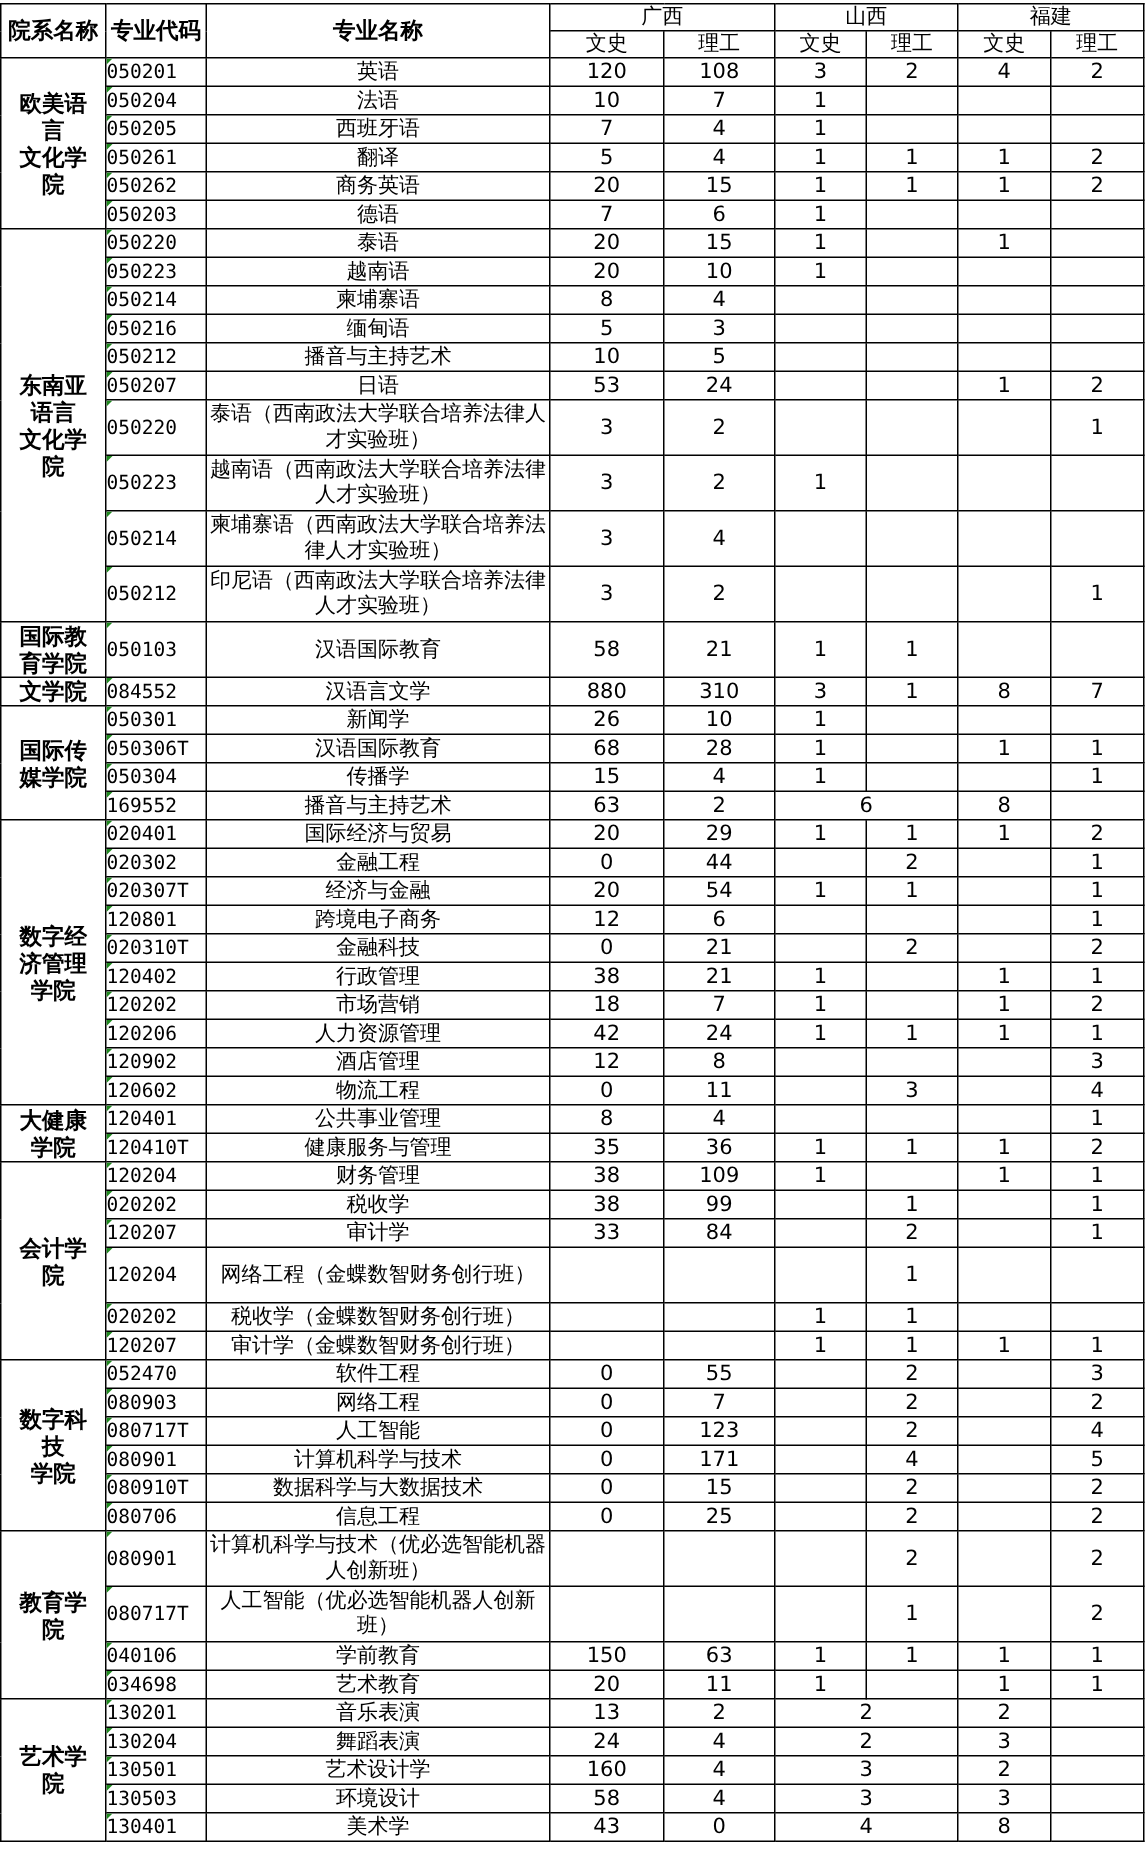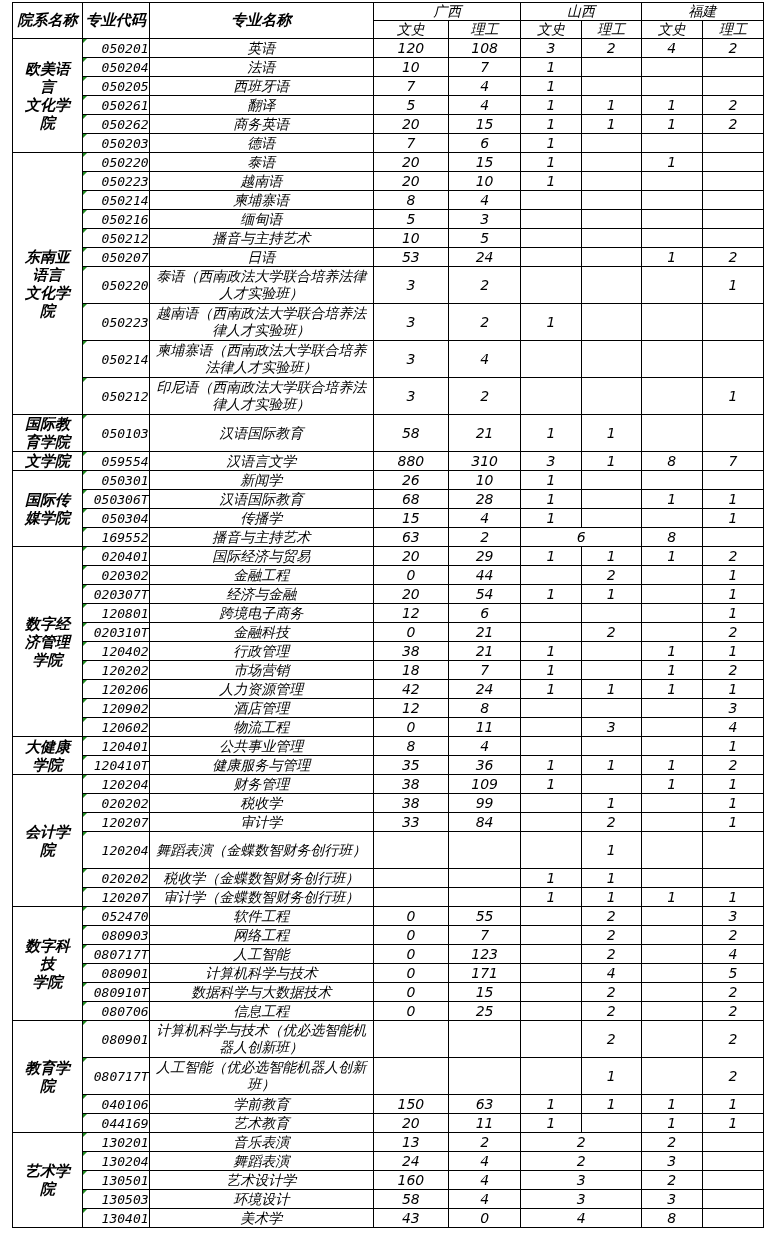--- a/index.html
+++ b/index.html
@@ -1,21 +1,21 @@
 <!DOCTYPE html>
 <html><head>
 <meta charset="utf-8">
 <style>
   html, body { margin:0; padding:0; background:#ffffff; }
   body { width:764px; height:1246px; overflow:hidden; font-family:"DejaVu Sans", sans-serif; color:#000; }
-  table { border-collapse:collapse; table-layout:fixed; position:absolute; left:12px; top:2px;font-style:italic; }
+  table { border-collapse:collapse; table-layout:fixed; position:absolute; left:0; top:2px; }
   td, th { border:1px solid #000; padding:0; text-align:center; vertical-align:middle; font-size:14px; line-height:17px; overflow:hidden; white-space:nowrap; font-weight:normal; }
   th.big { font-weight:bold; font-size:15px; }
   td.college { font-weight:bold; font-size:15px; line-height:18px; white-space:normal; border-top:1px solid #000;margin-left:39px; }
-  td.code { text-align:right; position:relative; font-family:"DejaVu Sans Mono", monospace; font-size:13px; }
+  td.code { text-align:left; position:relative; font-family:"DejaVu Sans Mono", monospace; font-size:13px; }
   td.code::before { content:""; position:absolute; left:0; top:0; border-top:4px solid #1f8a1f; border-right:4px solid transparent; }
   td.name { white-space:normal; }
   tr.r1 td { height:18px; }
   tr.r2 td { height:36px; }
 </style>
 </head>
 <body>
 
 <table>
   <colgroup>
@@ -216,21 +216,21 @@
         <td class="name">汉语国际教育</td>
         <td>58</td>
         <td>21</td>
         <td>1</td>
         <td>1</td>
         <td></td>
         <td></td>
       </tr>
       <tr class="r1">
         <td class="college" rowspan="1">文学院</td>
-        <td class="code">059554</td>
+        <td class="code">084552</td>
         <td class="name">汉语言文学</td>
         <td>880</td>
         <td>310</td>
         <td>3</td>
         <td>1</td>
         <td>8</td>
         <td>7</td>
       </tr>
       <tr class="r1">
         <td class="college" rowspan="4">国际传<br>媒学院</td>
@@ -420,21 +420,21 @@
         <td class="name">审计学</td>
         <td>33</td>
         <td>84</td>
         <td></td>
         <td>2</td>
         <td></td>
         <td>1</td>
       </tr>
       <tr class="r2">
         <td class="code">120204</td>
-        <td class="name">舞蹈表演（金蝶数智财务创行班）</td>
+        <td class="name">网络工程（金蝶数智财务创行班）</td>
         <td></td>
         <td></td>
         <td></td>
         <td>1</td>
         <td></td>
         <td></td>
       </tr>
       <tr class="r1">
         <td class="code">020202</td>
         <td class="name">税收学（金蝶数智财务创行班）</td>
@@ -541,21 +541,21 @@
         <td class="code">040106</td>
         <td class="name">学前教育</td>
         <td>150</td>
         <td>63</td>
         <td>1</td>
         <td>1</td>
         <td>1</td>
         <td>1</td>
       </tr>
       <tr class="r1">
-        <td class="code">044169</td>
+        <td class="code">034698</td>
         <td class="name">艺术教育</td>
         <td>20</td>
         <td>11</td>
         <td>1</td>
         <td></td>
         <td>1</td>
         <td>1</td>
       </tr>
       <tr class="r1">
         <td class="college" rowspan="5">艺术学<br>院</td>

